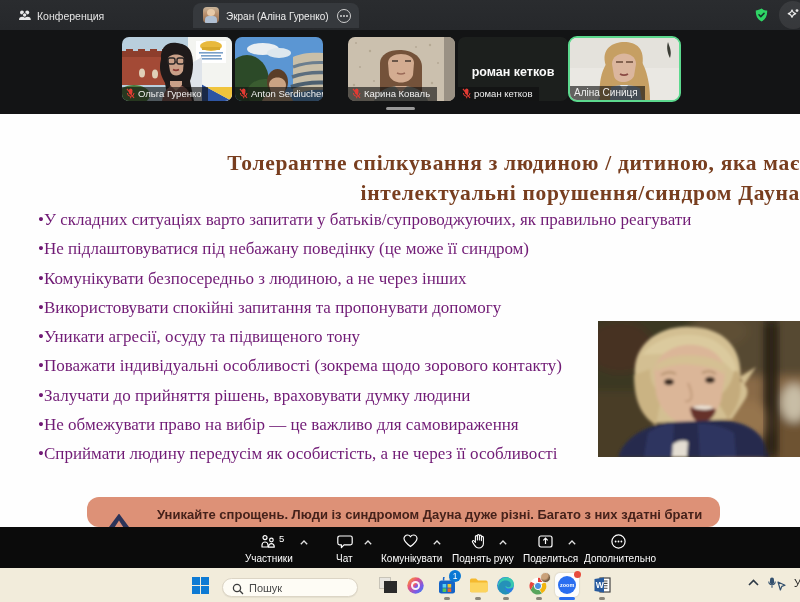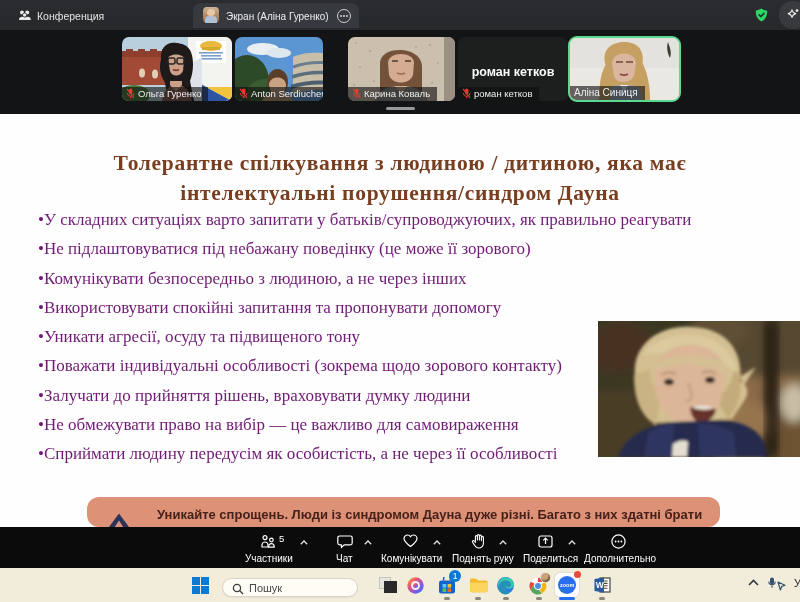--- a/index.html
+++ b/index.html
@@ -26,21 +26,21 @@
   
   #strip { position:absolute; left:0; top:30px; width:800px; height:84px; background:#131415; }
   .tile { position:absolute; top:7px; height:64px; border-radius:7px; overflow:hidden; background:#222; }
   .lbl { position:absolute; left:0px; bottom:0px; height:14px; background:rgba(15,15,15,0.62);
     border-radius:0; color:#efefef; font-size:9.5px; line-height:14px; padding:0 7px 0 4px; white-space:nowrap; }
   .lbl .mic { display:inline-block; vertical-align:-1.5px; margin-right:3px; }
 
   
   #slide { position:absolute; left:0; top:114px; width:800px; height:413px; background:#fefefe; overflow:hidden; }
   #handle { position:absolute; left:386px; top:106.5px; width:29px; height:3.5px; background:#999; border-radius:1.8px; z-index:5; }
-  #title { position:absolute; left:0; top:34px; width:800px; text-align:center;
+  #title { position:absolute; left:0; top:34px; width:800px; text-align:right;
     font-family:"Liberation Serif", serif; font-weight:bold; font-size:21.5px; line-height:30px; letter-spacing:0.7px; color:#783e1f; }
   #bullets { position:absolute; left:38px; top:91px; font-family:"Liberation Serif", serif;
     font-size:17px; line-height:29.3px; color:#701a75; }
   #photo { position:absolute; left:598px; top:207px; width:202px; height:136px; }
   #obox { position:absolute; left:87px; top:383px; width:633px; height:30px; background:#dd9177; border-radius:12px; }
   #obox-txt { position:absolute; left:70px; top:10px; font-size:13px; font-weight:bold; color:#45211a; white-space:nowrap; }
 
   
   #ctrl { position:absolute; left:0; top:527px; width:800px; height:41px; background:#0b0b0b; color:#fff; }
   .clbl { position:absolute; top:25.5px; font-size:10px; color:#fdfdfd; white-space:nowrap; }
@@ -205,21 +205,21 @@
     <div class="lbl" style="font-size:10px;">Аліна Синиця</div>
   </div>
 </div>
 
 <div id="handle"></div>
 
 <div id="slide">
   <div id="title">Толерантне спілкування з людиною / дитиною, яка має<br>інтелектуальні порушення/синдром Дауна</div>
   <div id="bullets">
     <div>•У складних ситуаціях варто запитати у батьків/супроводжуючих, як правильно реагувати</div>
-    <div>•Не підлаштовуватися під небажану поведінку (це може її зорового)</div>
+    <div>•Не підлаштовуватися під небажану поведінку (це може її синдром)</div>
     <div>•Комунікувати безпосередньо з людиною, а не через інших</div>
     <div>•Використовувати спокійні запитання та пропонувати допомогу</div>
     <div>•Уникати агресії, осуду та підвищеного тону</div>
     <div>•Поважати індивідуальні особливості (зокрема щодо зорового контакту)</div>
     <div>•Залучати до прийняття рішень, враховувати думку людини</div>
     <div>•Не обмежувати право на вибір — це важливо для самовираження</div>
     <div>•Сприймати людину передусім як особистість, а не через її особливості</div>
   </div>
 
   <svg id="photo" width="202" height="136" viewBox="0 0 202 136">

